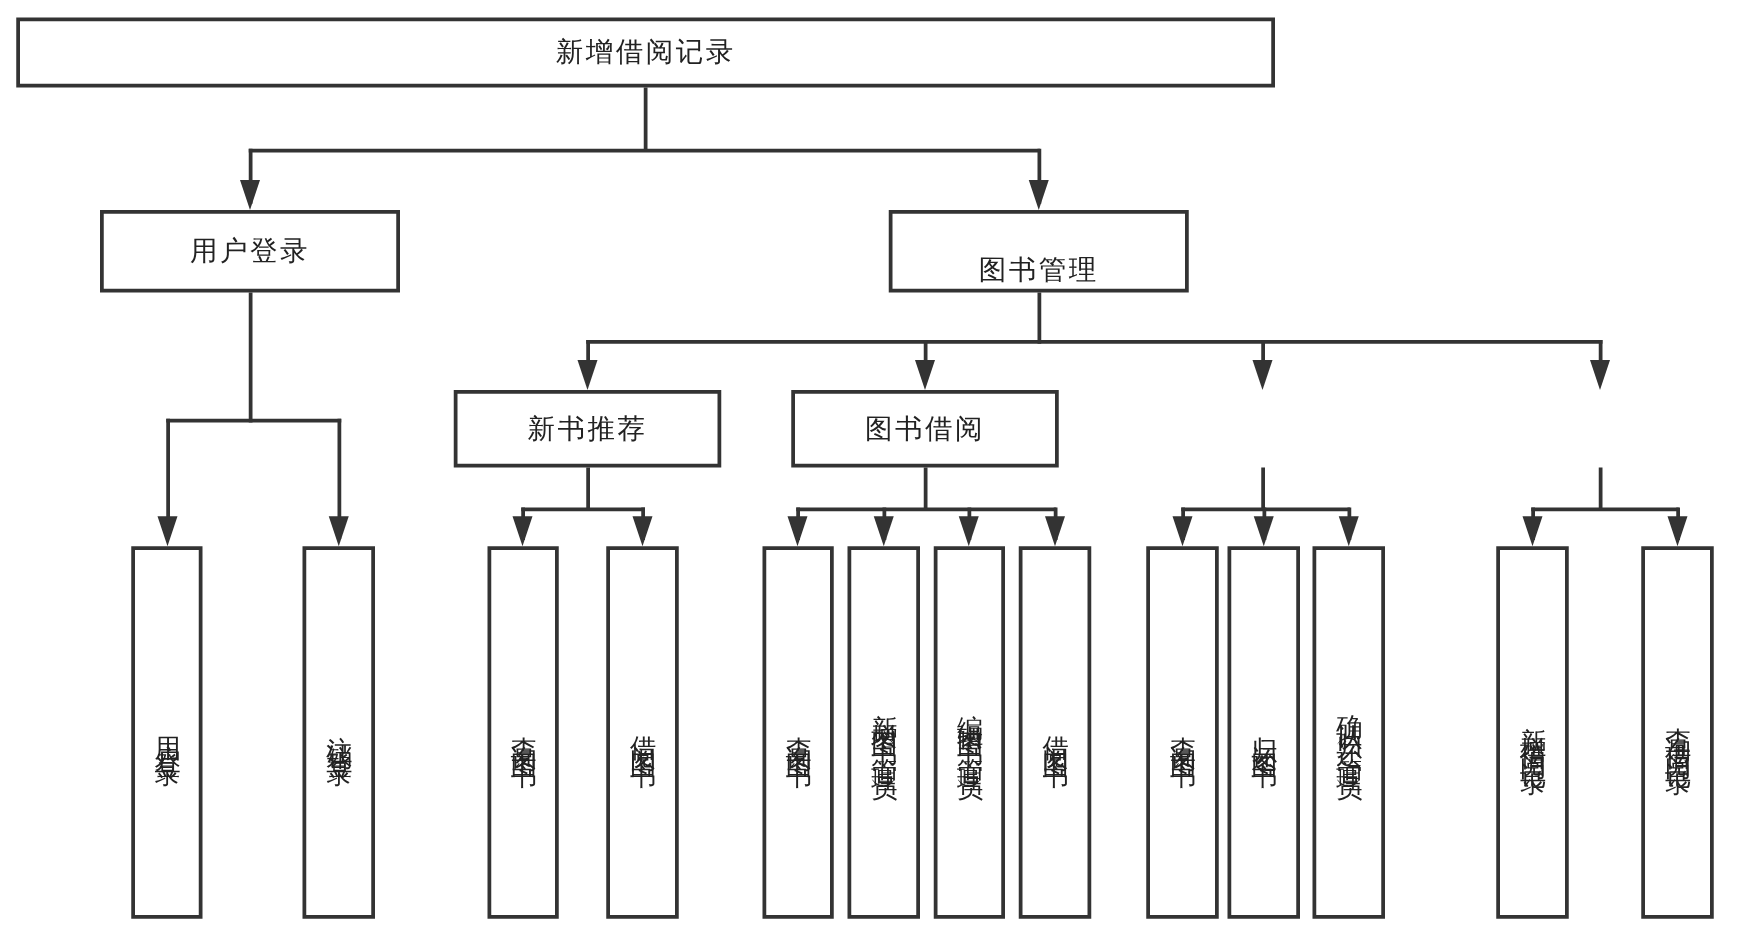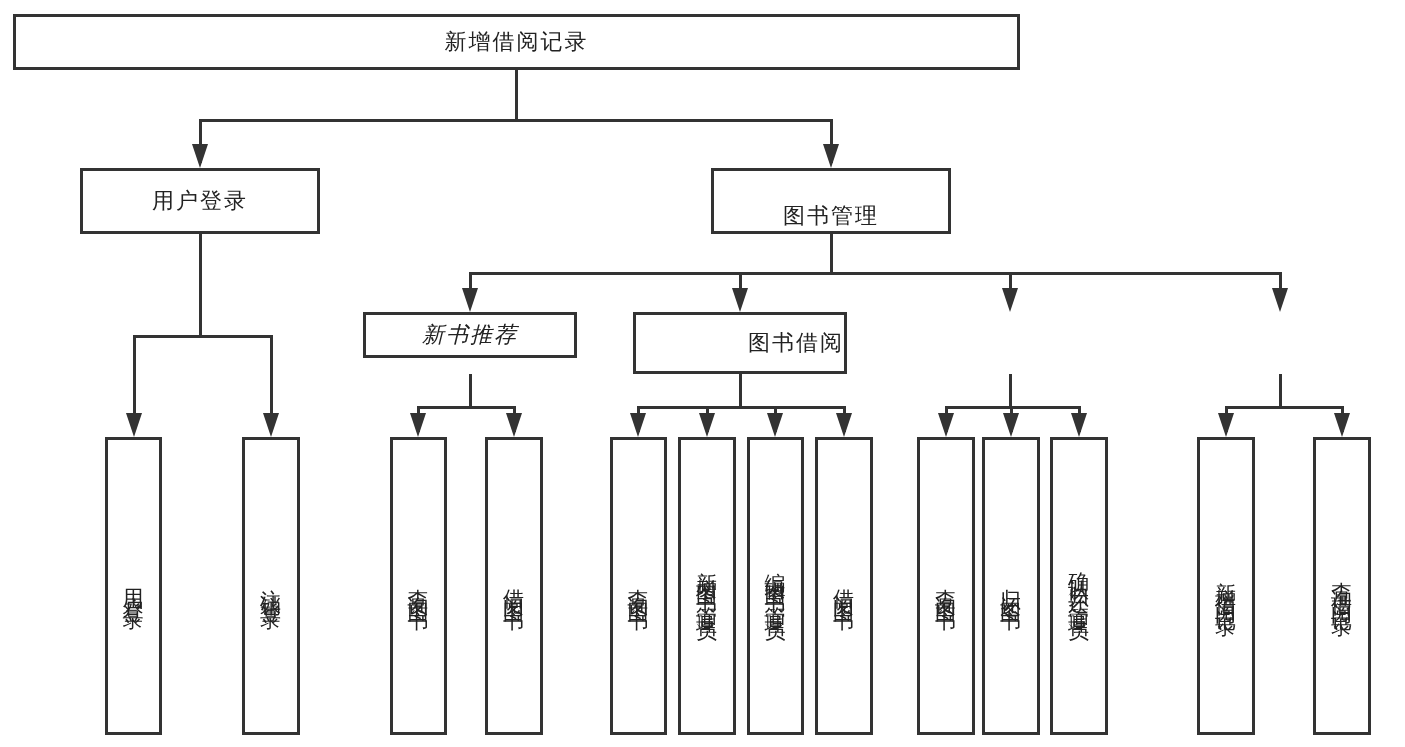--- a/index.html
+++ b/index.html
@@ -72,24 +72,24 @@
   <div class="lh" style="left:469px;top:272px;width:813px;"></div>
   <div class="lv" style="left:469px;top:272px;height:32px;"></div>
   <div class="arrow" style="left:462px;top:288px;"></div>
   <div class="lv" style="left:739px;top:272px;height:32px;"></div>
   <div class="arrow" style="left:732px;top:288px;"></div>
   <div class="lv" style="left:1009px;top:272px;height:32px;"></div>
   <div class="arrow" style="left:1002px;top:288px;"></div>
   <div class="lv" style="left:1279px;top:272px;height:32px;"></div>
   <div class="arrow" style="left:1272px;top:288px;"></div>
 
-  <div class="box" style="left:363px;top:312px;width:214px;height:46px;font-style:italic;">
+  <div class="box" style="left:363px;top:312px;width:214px;height:62px;">
     <span>新书推荐</span>
   </div>
-  <div class="box" style="left:633px;top:312px;width:214px;height:62px;justify-content:flex-end;">
+  <div class="box" style="left:633px;top:312px;width:214px;height:62px;">
     <span>图书借阅</span>
   </div>
 
   <div class="lv" style="left:469px;top:374px;height:34px;"></div>
   <div class="lh" style="left:417px;top:406px;width:99px;"></div>
   <div class="lv" style="left:417px;top:406px;height:26px;"></div>
   <div class="arrow" style="left:410px;top:413px;"></div>
   <div class="lv" style="left:513px;top:406px;height:26px;"></div>
   <div class="arrow" style="left:506px;top:413px;"></div>
 

